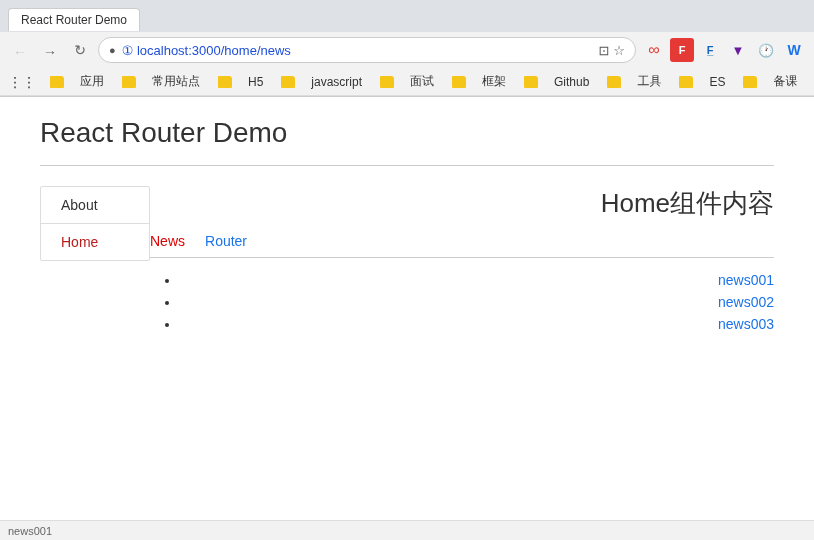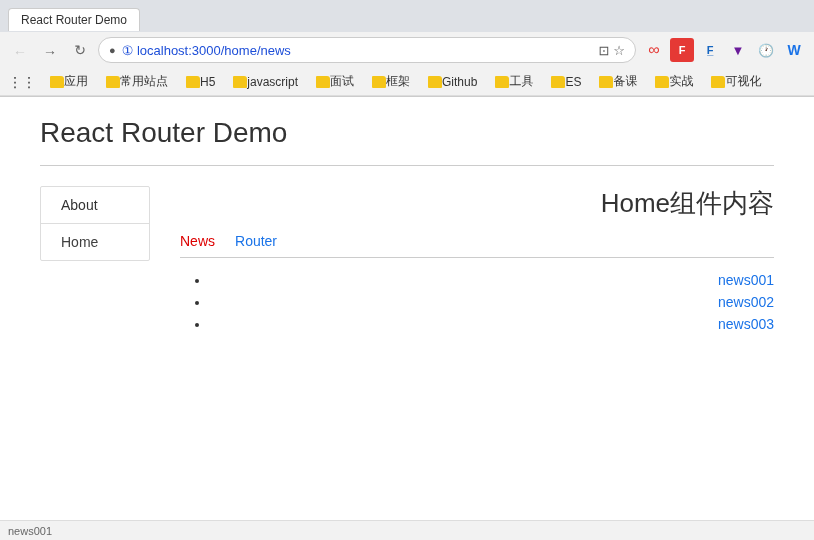--- a/index.html
+++ b/index.html
@@ -116,21 +116,21 @@
       padding: 2px 8px;
       display: flex;
       align-items: center;
       gap: 2px;
       height: 28px;
     }
 
     .bookmark-item {
       display: flex;
       align-items: center;
-      gap: 0;
+      gap: 16px;
       padding: 3px 8px;
       border-radius: 3px;
       cursor: pointer;
       font-size: 12px;
       color: #333;
       white-space: nowrap;
     }
 
     .bookmark-folder-icon {
       width: 14px;
@@ -154,21 +154,20 @@
     }
 
     .divider {
       border: none;
       border-top: 1px solid #ccc;
       margin-bottom: 20px;
     }
 
     .main-layout {
       display: flex;
-      gap: 30px;
       align-items: flex-start;
     }
 
     
     .sidebar-nav {
       border: 1px solid #ddd;
       border-radius: 2px;
       min-width: 110px;
       overflow: hidden;
     }
@@ -181,21 +180,21 @@
       color: #333;
       display: block;
       text-decoration: none;
     }
 
     .sidebar-nav-item:last-child {
       border-bottom: none;
     }
 
     .sidebar-nav-item.active {
-      color: #404040;
+      color: #b91c1c;
     }
 
     
     .home-content {
       flex: 1;
       text-align: right;
     }
 
     .home-title {
       font-size: 26px;

